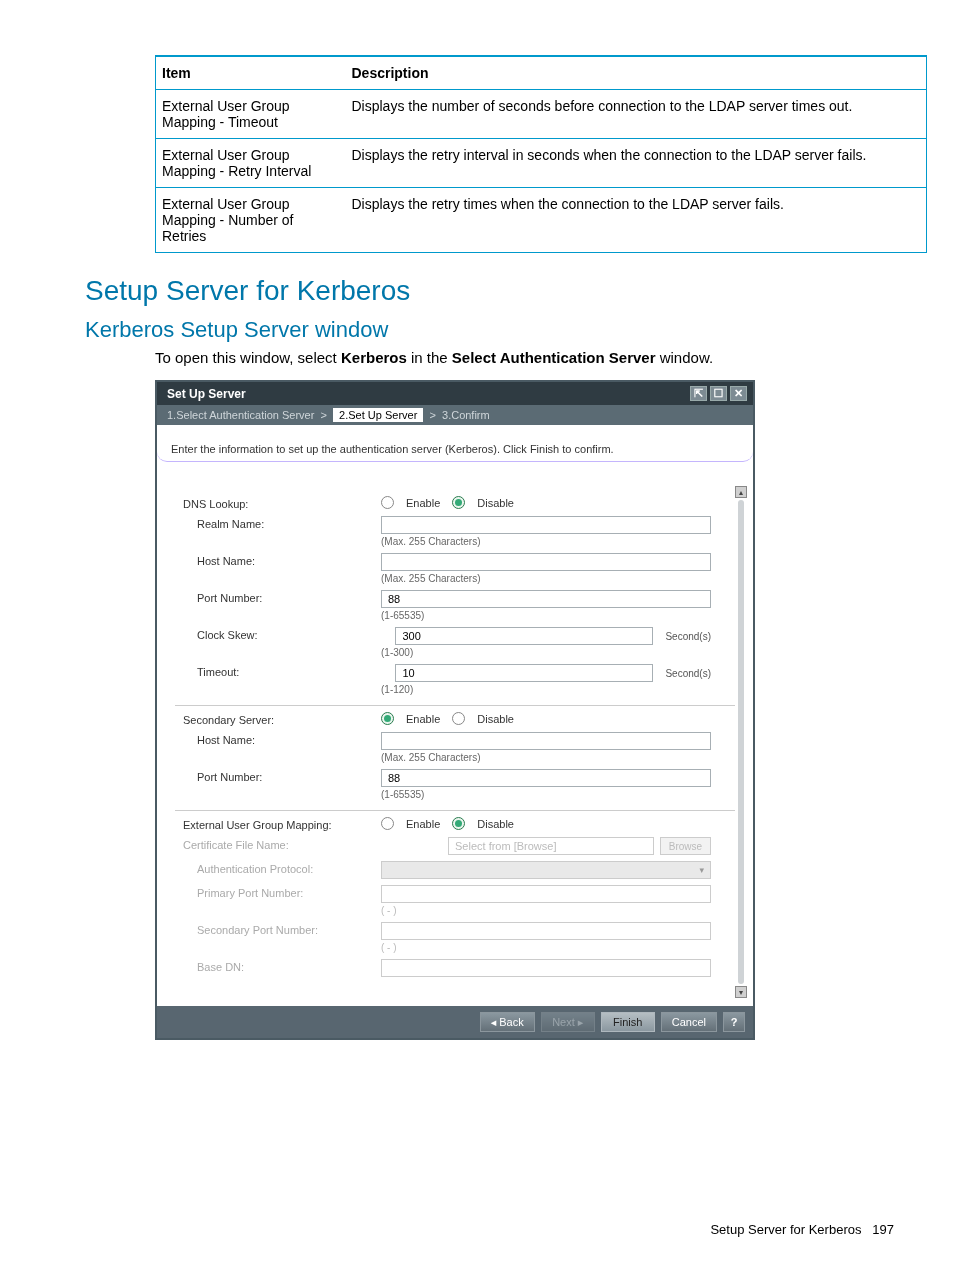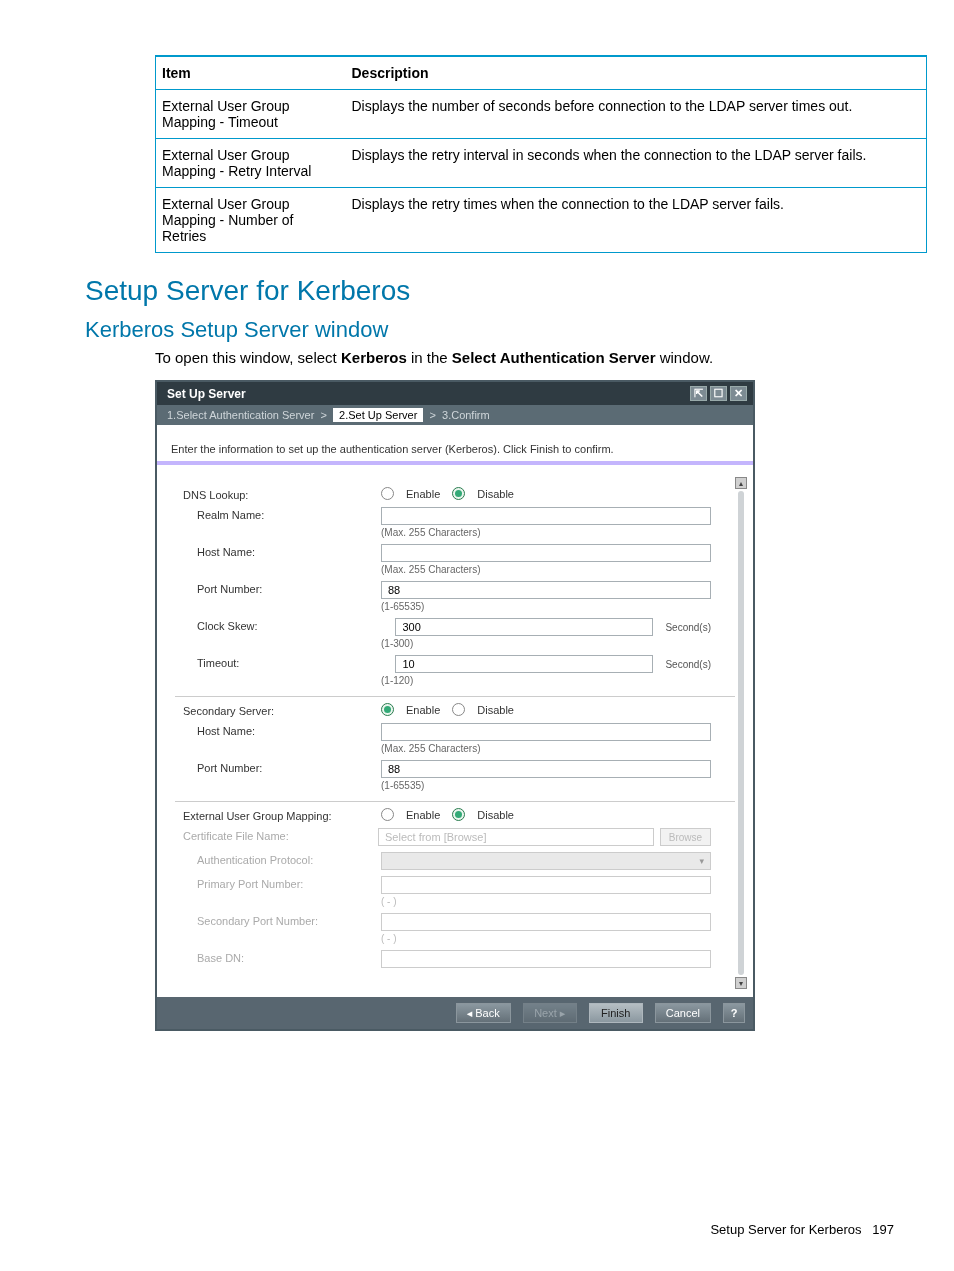--- a/index.html
+++ b/index.html
@@ -91,22 +91,23 @@
     padding: 4px 10px;
   }
   .breadcrumb .active {
     background:#fff; color:#000;
     padding:1px 6px;
   }
   .instruction {
     font-size: 11px;
     color: #333;
     padding: 18px 14px 6px 14px;
-    border-bottom: 4px solid #c4b5fd;
-    margin-bottom: 4px;
+    border-bottom: 1px solid #c4b5fd;
+    margin-bottom: 16px;
+    border-radius: 10px;
   }
   .form-area {
     position: relative;
     padding: 12px 18px 4px 18px;
     height: 528px;
     overflow: hidden;
   }
   .scroll-gutter {
     position:absolute; right:6px; top:8px; bottom:8px; width:12px;
   }
@@ -140,21 +141,21 @@
   .txt-disabled { color:#bbb; background:#fff; border-color:#ccc; display:flex; align-items:center;}
   .select-disabled { background:#e9e9e9; border-color:#ccc; position:relative; display:flex; align-items:center;}
   .select-disabled::after { content:"▾"; position:absolute; right:6px; color:#999; font-size:9px;}
   .btn-browse-disabled {
     width:51px; height:18px; border:1px solid #ccc; background:#f2f2f2; color:#bbb;
     font-size:10px; display:inline-flex; align-items:center; justify-content:center;
   }
   .grey-label { color:#aaa; }
 
   .footer-bar {
-    background:#586670; padding:6px 8px; display:flex; justify-content:flex-end; gap:12px; align-items:center;
+    background:#586670; padding:6px 8px; display:flex; justify-content:flex-end; gap:6px; align-items:center;
   }
   .dlg-btn {
     height:20px; min-width:54px; padding:0 10px; font-size:11px;
     display:inline-flex; align-items:center; justify-content:center;
     border:1px solid #8b969d; background:linear-gradient(#8b98a0,#647078); color:#fff;
   }
   .dlg-btn.primary { background:linear-gradient(#b5beC3,#8b98a0); color:#222; border-color:#aeb7bd;}
   .dlg-btn.disabled { opacity:0.55; color:#cfd6da;}
   .help-btn { width:20px; min-width:20px; font-weight:bold;}
 
@@ -330,21 +331,21 @@
               </span>
             <span class="radio-lbl">Disable</span>
           </span>
         </div>
       </div>
 
       <div class="row">
         <div class="lbl grey-label">Certificate File Name:</div>
         <div class="ctrl">
           <div class="ctrl-inline">
-            <div class="txt-disabled" style="width:276px">Select from [Browse]</div>
+            <div class="txt-disabled" style="width:206px">Select from [Browse]</div>
             <div class="btn-browse-disabled">Browse</div>
           </div>
         </div>
       </div>
       <div class="row">
         <div class="lbl sub2">Authentication Protocol:</div>
         <div class="ctrl">
             <div class="select-disabled"></div>
           </div>
       </div>

